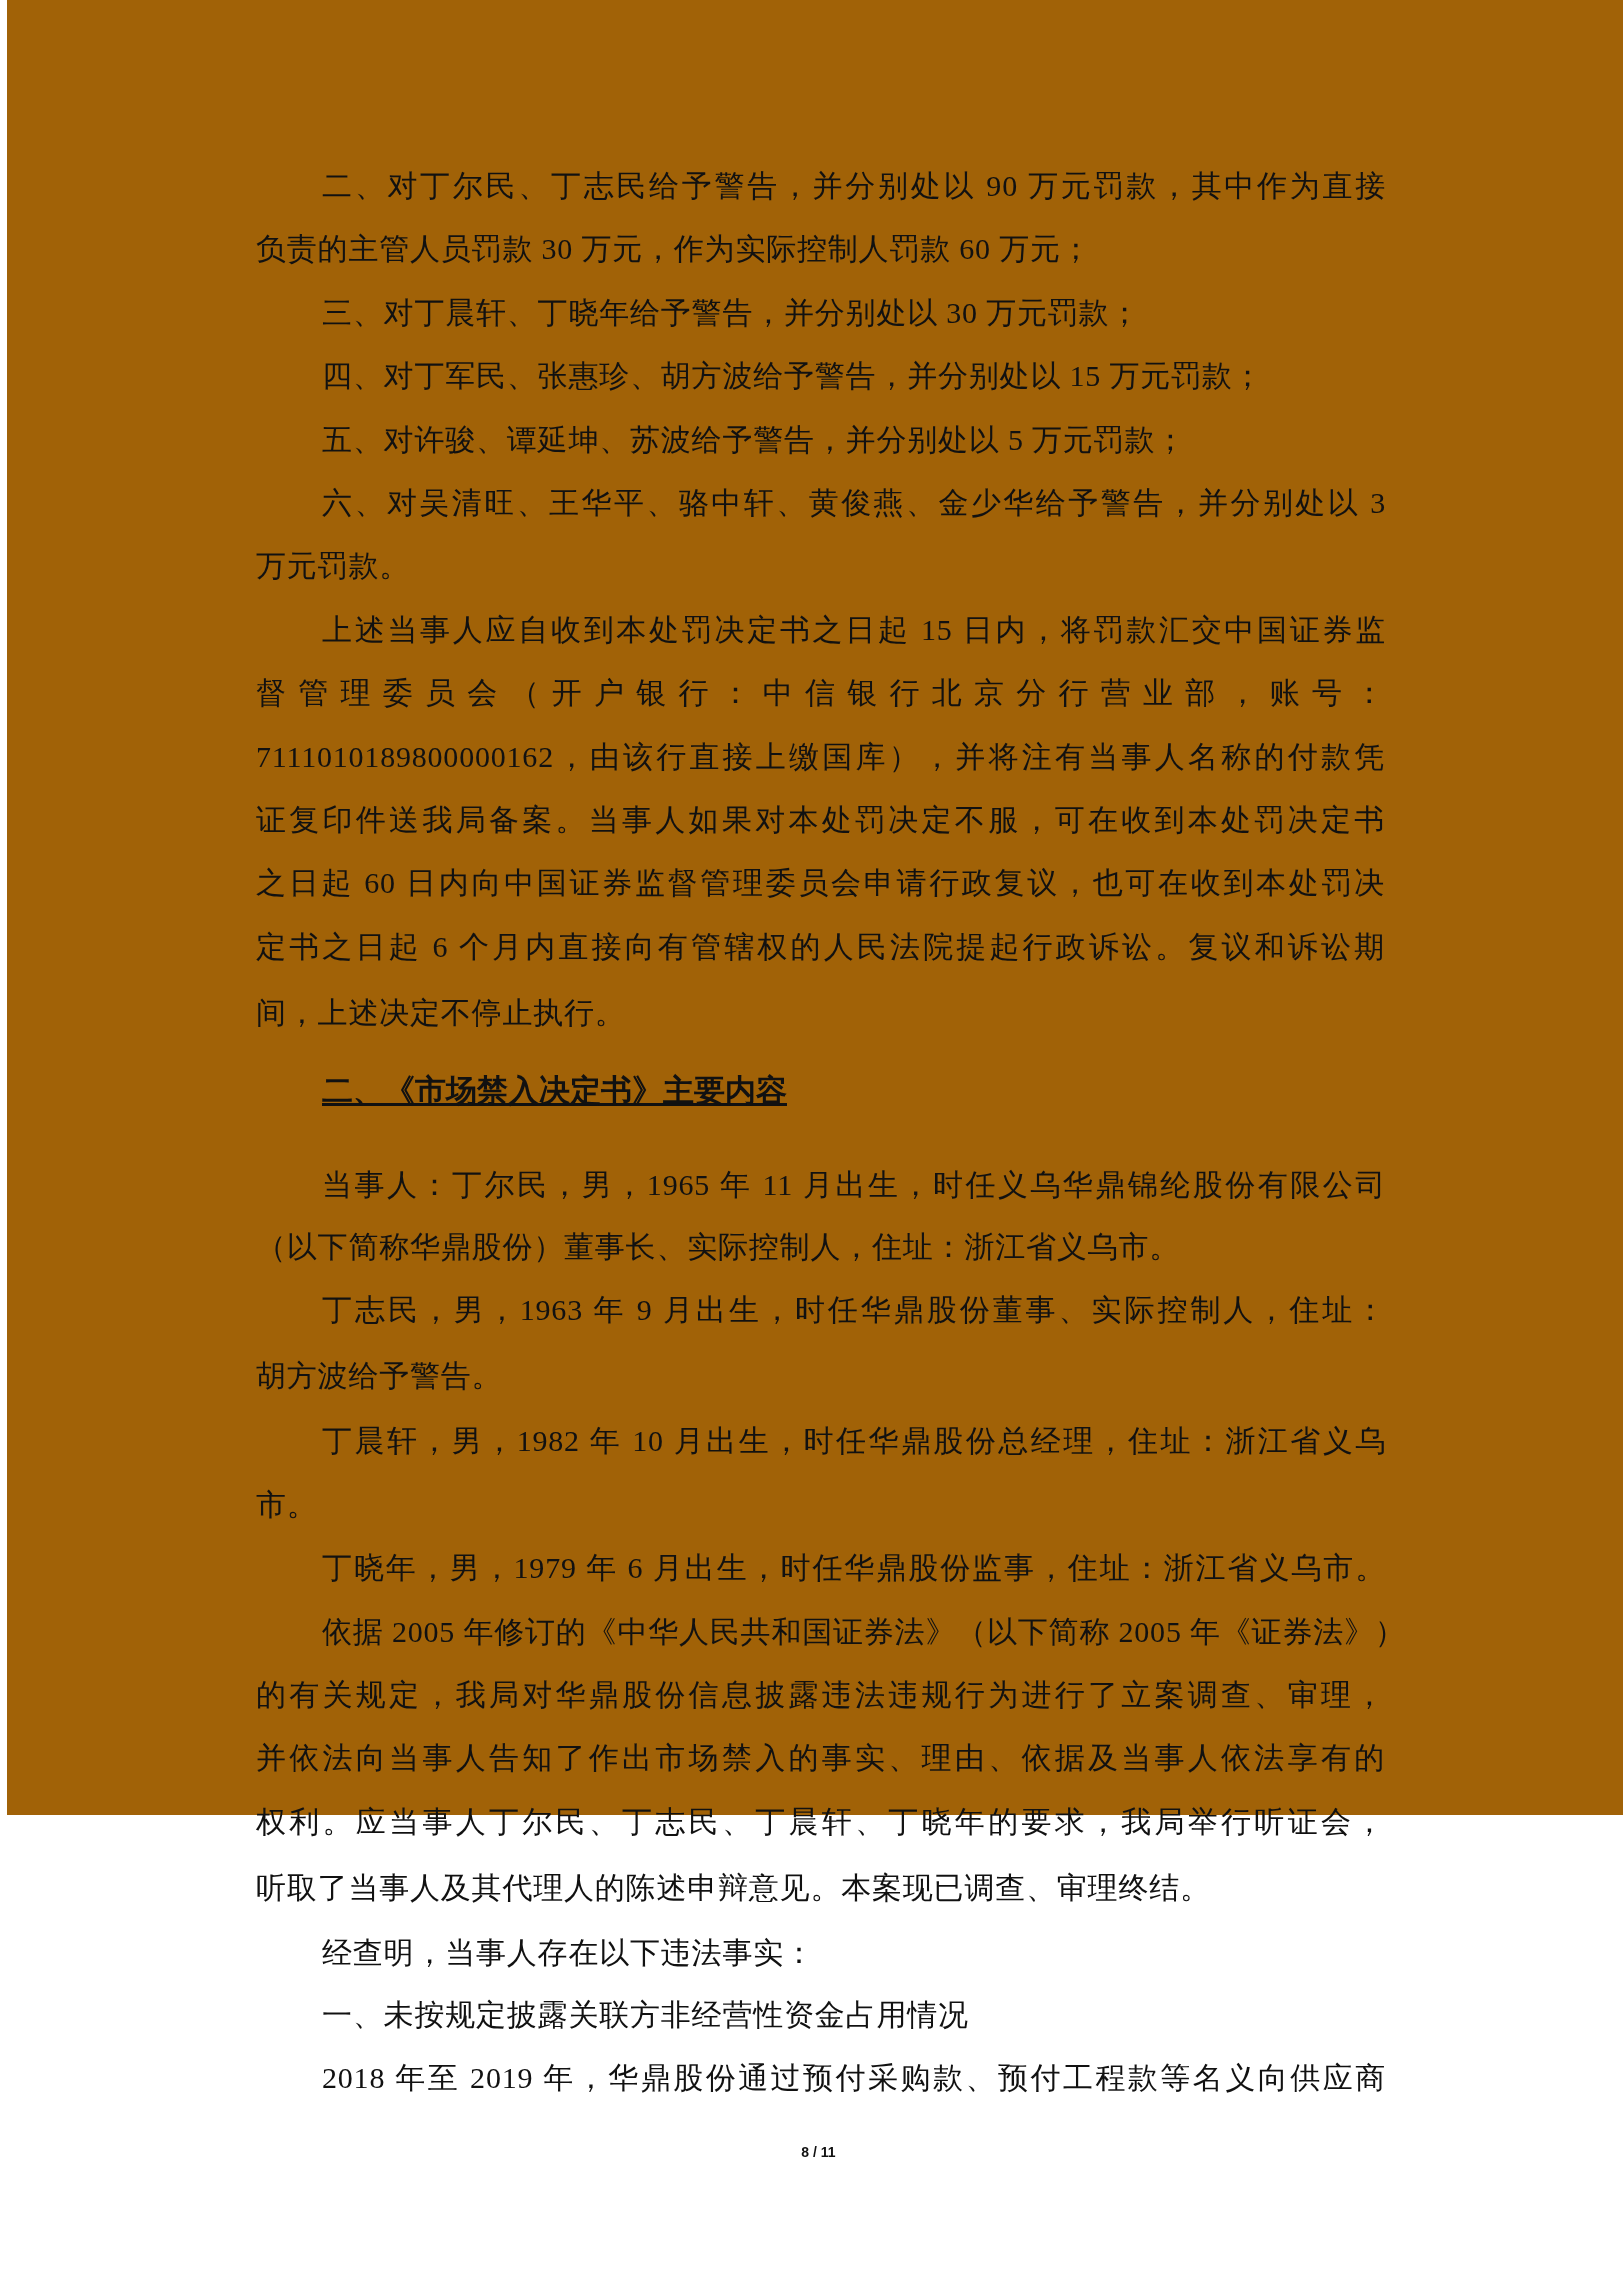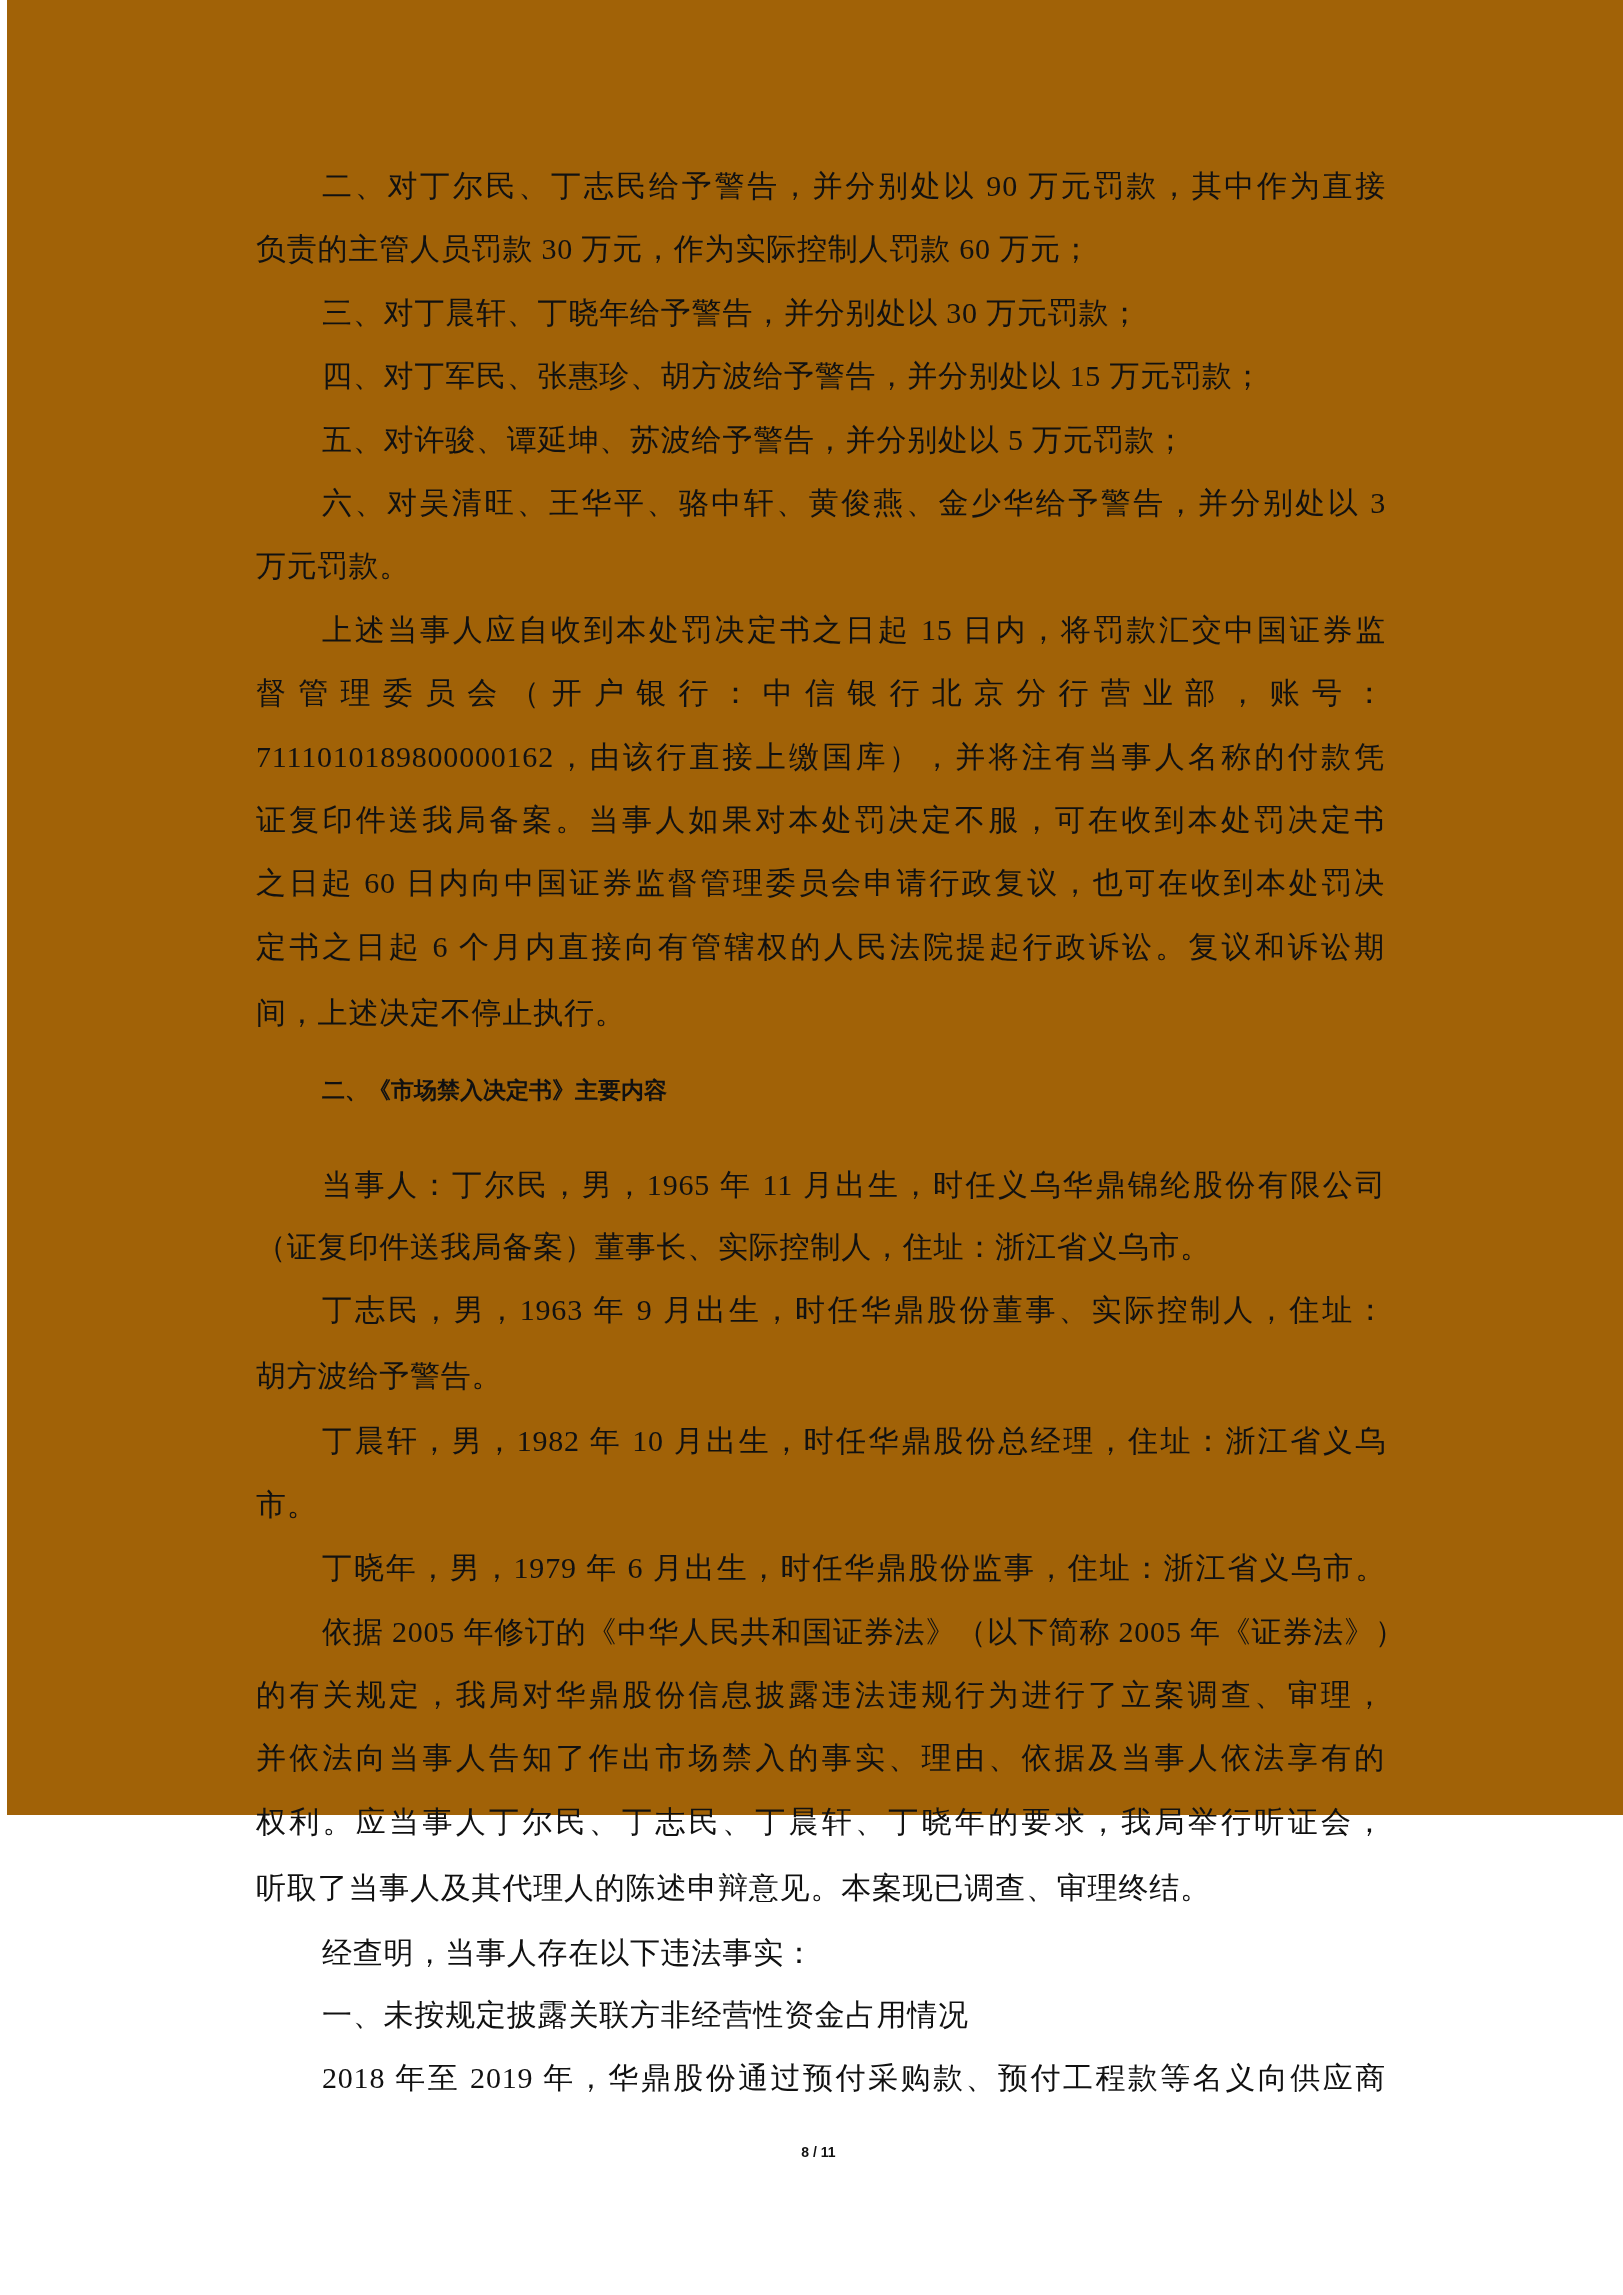--- a/index.html
+++ b/index.html
@@ -5,21 +5,21 @@
   html, body { margin: 0; padding: 0; background: #ffffff; }
   body { width: 1623px; height: 2295px; position: relative; overflow: hidden;
          font-family: "Liberation Serif", "DejaVu Serif", serif; color: #111111; }
   .page { position: absolute; left: 7px; top: 0; width: 1623px; height: 1815px; background: #a16207; }
   .line { position: absolute; left: 249px; width: 1129px; height: 63px; line-height: 63px;
           font-size: 30px; white-space: nowrap; overflow: visible; letter-spacing: 0.8px; }
   .line.indent { left: 315px; width: 1064px; }
   .line.justify { text-align: justify; text-align-last: justify; }
   .heading { position: absolute; left: 315px; height: 63px; line-height: 63px;
              font-family: "DejaVu Sans", "Liberation Sans", sans-serif; font-weight: bold;
-             font-size: 23px; white-space: nowrap; }
+             font-size: 31px; white-space: nowrap; text-decoration: underline; }
   .page-number { position: absolute; left: 0; width: 1623px; text-align: center; top: 2137px;
                  font-family: "Liberation Sans", "DejaVu Sans", sans-serif; font-weight: bold; font-size: 14px;
                  line-height: 30px; }
 </style>
 </head>
 <body>
 
 <div class="page">
 
   <div class="line indent justify" style="top:154px">二、对丁尔民、丁志民给予警告，并分别处以 90 万元罚款，其中作为直接</div>
@@ -34,21 +34,21 @@
   <div class="line justify" style="top:661px">督管理委员会（开户银行：中信银行北京分行营业部，账号：</div>
   <div class="line justify" style="top:725px">7111010189800000162，由该行直接上缴国库），并将注有当事人名称的付款凭</div>
   <div class="line justify" style="top:788px">证复印件送我局备案。当事人如果对本处罚决定不服，可在收到本处罚决定书</div>
   <div class="line justify" style="top:851px">之日起 60 日内向中国证券监督管理委员会申请行政复议，也可在收到本处罚决</div>
   <div class="line justify" style="top:915px">定书之日起 6 个月内直接向有管辖权的人民法院提起行政诉讼。复议和诉讼期</div>
   <div class="line" style="top:981px">间，上述决定不停止执行。</div>
 
   <div class="heading" style="top:1059px">二、《市场禁入决定书》主要内容</div>
 
   <div class="line indent justify" style="top:1153px">当事人：丁尔民，男，1965 年 11 月出生，时任义乌华鼎锦纶股份有限公司</div>
-  <div class="line" style="top:1215px">（证复印件送我局备案）董事长、实际控制人，住址：浙江省义乌市。</div>
+  <div class="line" style="top:1215px">（以下简称华鼎股份）董事长、实际控制人，住址：浙江省义乌市。</div>
   <div class="line indent justify" style="top:1278px">丁志民，男，1963 年 9 月出生，时任华鼎股份董事、实际控制人，住址：</div>
   <div class="line" style="top:1344px">胡方波给予警告。</div>
   <div class="line indent justify" style="top:1409px">丁晨轩，男，1982 年 10 月出生，时任华鼎股份总经理，住址：浙江省义乌</div>
   <div class="line" style="top:1473px">市。</div>
   <div class="line indent justify" style="top:1536px">丁晓年，男，1979 年 6 月出生，时任华鼎股份监事，住址：浙江省义乌市。</div>
 
   <div class="line indent justify" style="top:1600px">依据 2005 年修订的《中华人民共和国证券法》（以下简称 2005 年《证券法》）</div>
   <div class="line justify" style="top:1726px">并依法向当事人告知了作出市场禁入的事实、理由、依据及当事人依法享有的</div>
   <div class="line justify" style="top:1663px">的有关规定，我局对华鼎股份信息披露违法违规行为进行了立案调查、审理，</div>
   <div class="line justify" style="top:1790px">权利。应当事人丁尔民、丁志民、丁晨轩、丁晓年的要求，我局举行听证会，</div>

